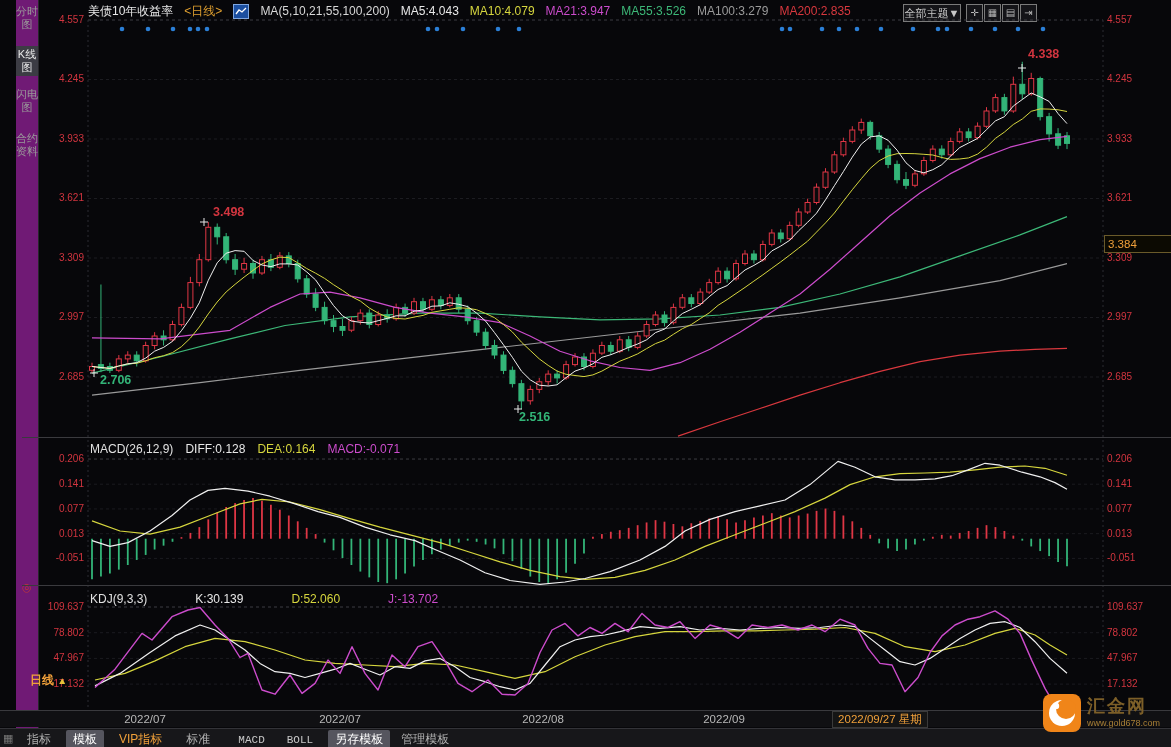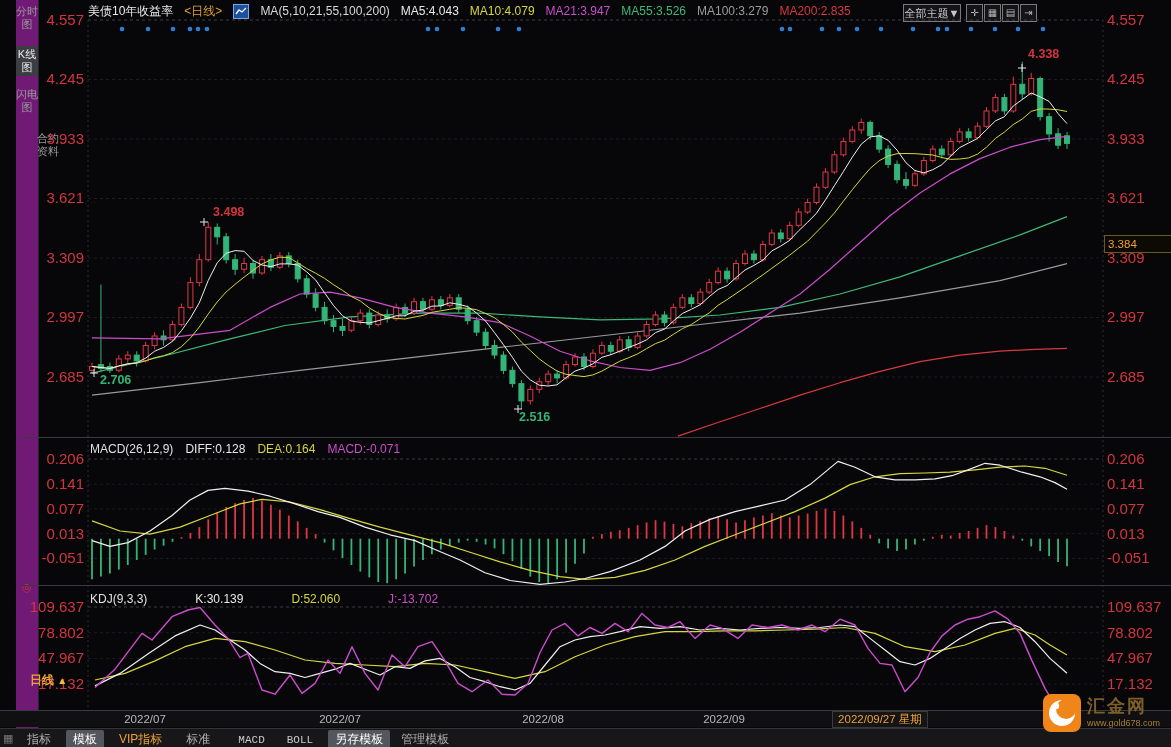--- a/index.html
+++ b/index.html
@@ -17,21 +17,21 @@
   .t-ma5{color:#e8e8e8;} .t-ma10{color:#d6d63e;} .t-ma21{color:#cc4ccc;}
   .t-ma55{color:#3db878;} .t-ma100{color:#9a9a9a;} .t-ma200{color:#d8383e;}
   .chart-ico{width:14px;height:13px;background:#1b4fa0;border:1px solid #7da6e0;display:inline-block;position:relative;}
   .chart-ico svg{position:absolute;left:0;top:0;}
   
   .theme-btn{position:absolute;left:903px;top:4px;width:56px;height:16px;border:1px solid #7a7a7a;
              color:#c8c8c8;font-size:11px;text-align:center;line-height:16px;background:#141418;cursor:pointer;}
   .tool-btn{position:absolute;top:4px;width:15px;height:16px;border:1px solid #7a7a7a;background:#141418;
             color:#b8b8b8;font-size:10px;text-align:center;line-height:15px;cursor:pointer;}
   
-  .ax{position:absolute;font-size:15px;line-height:12px;color:#d2353f;}
+  .ax{position:absolute;font-size:10px;line-height:12px;color:#d2353f;}
   .ax-l{left:24px;width:60px;text-align:right;}
   .ax-r{left:1107px;width:62px;text-align:left;}
   .cur-price{position:absolute;left:1104px;top:235px;width:64px;height:16px;border:1px solid #6a5a2a;
              background:#0c0a02;color:#f0a03a;font-size:11.5px;line-height:16px;padding-left:3px;}
   
   .ind-hdr{position:absolute;left:90px;display:flex;gap:12px;font-size:12px;white-space:nowrap;}
   .i-name{color:#e0e0e0;} .i-w{color:#e8e8e8;} .i-y{color:#d6d63e;} .i-m{color:#cc4ccc;}
   .radar-ico{position:absolute;left:22px;top:581px;color:#c03838;font-size:11px;}
   
   .sep{position:absolute;left:22px;width:1149px;height:1px;background:#3a3a3e;}
@@ -59,21 +59,21 @@
 </style>
 </head>
 <body>
 
 <div id="screen">
 
   <div class="sidebar">
     <div class="side-tab" style="top:3px;">分时图</div>
     <div class="side-tab active" style="top:46px;">K线图</div>
     <div class="side-tab" style="top:86px;">闪电图</div>
-    <div class="side-tab" style="top:130px;margin-left:21px;">合约资料</div>
+    <div class="side-tab" style="top:130px;">合约资料</div>
   </div>
 
   <div class="hdr">
     <span class="t-title">美债10年收益率</span>
     <span class="t-period">&lt;日线&gt;</span>
     <span class="chart-ico">
         <svg width="14" height="13">
           <polyline points="2,9 5,5 8,7 12,3" fill="none" stroke="#fff" stroke-width="1.3"></polyline>
         </svg>
       </span>

